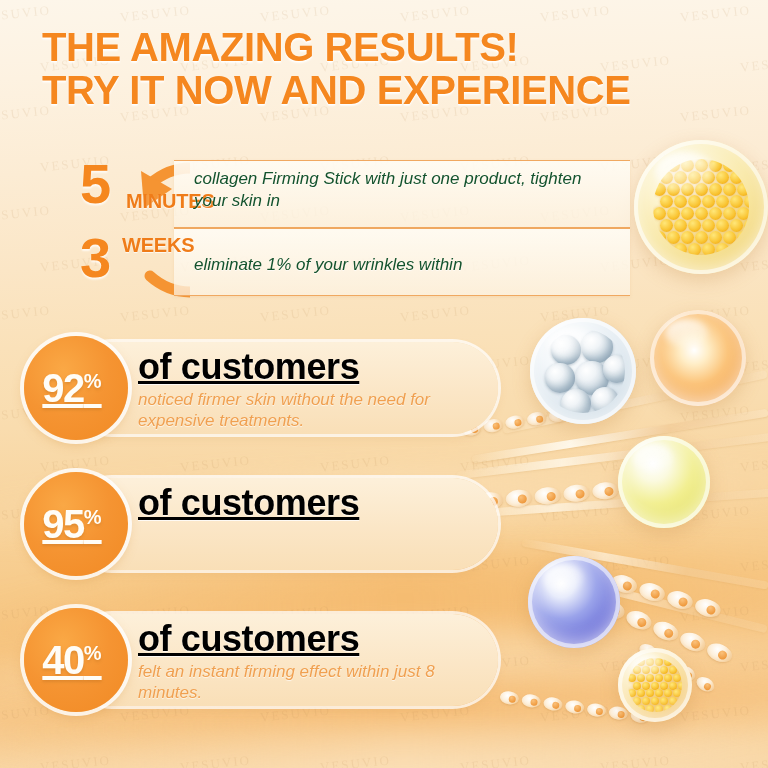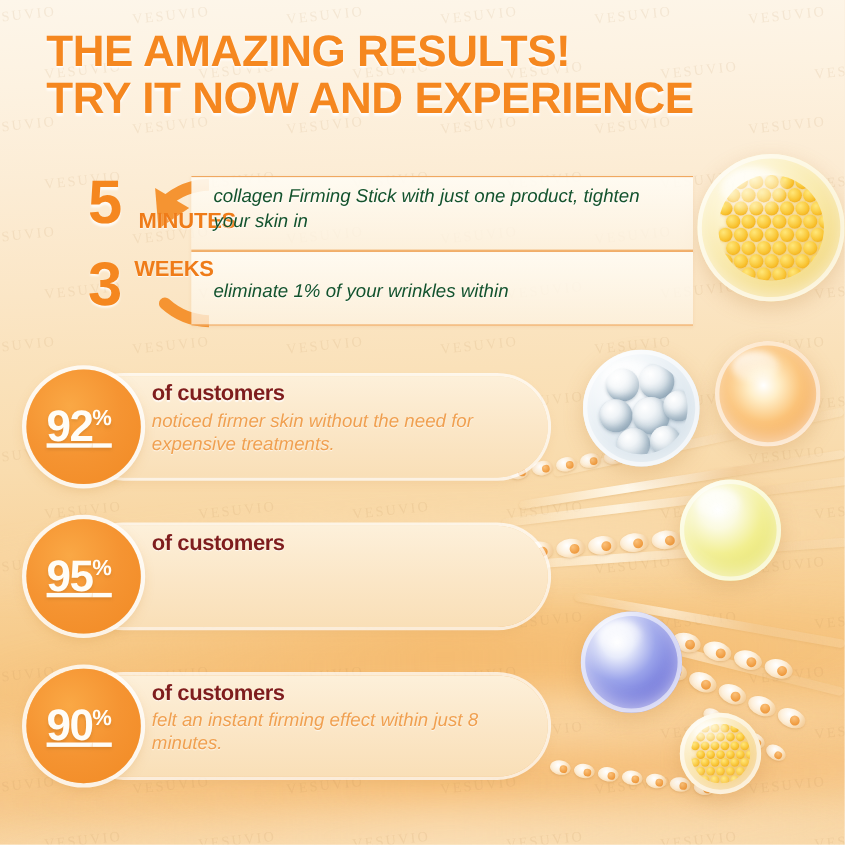--- a/index.html
+++ b/index.html
@@ -273,26 +273,27 @@
     left: 1px;
     letter-spacing: 0;
   }
   .stat .body {
     position: absolute;
     left: 124px;
     top: 12px;
     width: 350px;
   }
   .stat .body .lead {
-    font-size: 20px;
+    font-size: 36px;
     font-weight: 700;
-    color: #7f1d1d;
+    color: #000000;
     line-height: 1.05;
     letter-spacing: -0.4px;
     text-shadow: 0 1px 1px rgba(255,255,255,.8);
+    text-decoration: underline;
   }
   .stat .body .desc {
     margin-top: 3px;
     font-size: 17px;
     font-style: italic;
     line-height: 1.24;
     color: #f0a050;
     text-shadow: 0 1px 1px rgba(255,255,255,.75);
   }
 </style>
@@ -672,21 +673,21 @@
       <div class="pct"><span>95</span><sup>%</sup></div>
     </div>
     <div class="body">
       <div class="lead">of customers</div>
     </div>
   </div>
 
   <div class="stat" style="top:608px;">
     <div class="pill"></div>
     <div class="badge">
-      <div class="pct"><span>90</span><sup>%</sup></div>
+      <div class="pct"><span>40</span><sup>%</sup></div>
     </div>
     <div class="body">
       <div class="lead">of customers</div>
       <div class="desc">felt an instant firming effect within just 8 minutes.</div>
     </div>
   </div>
 
 </div>
 
 </body></html>

